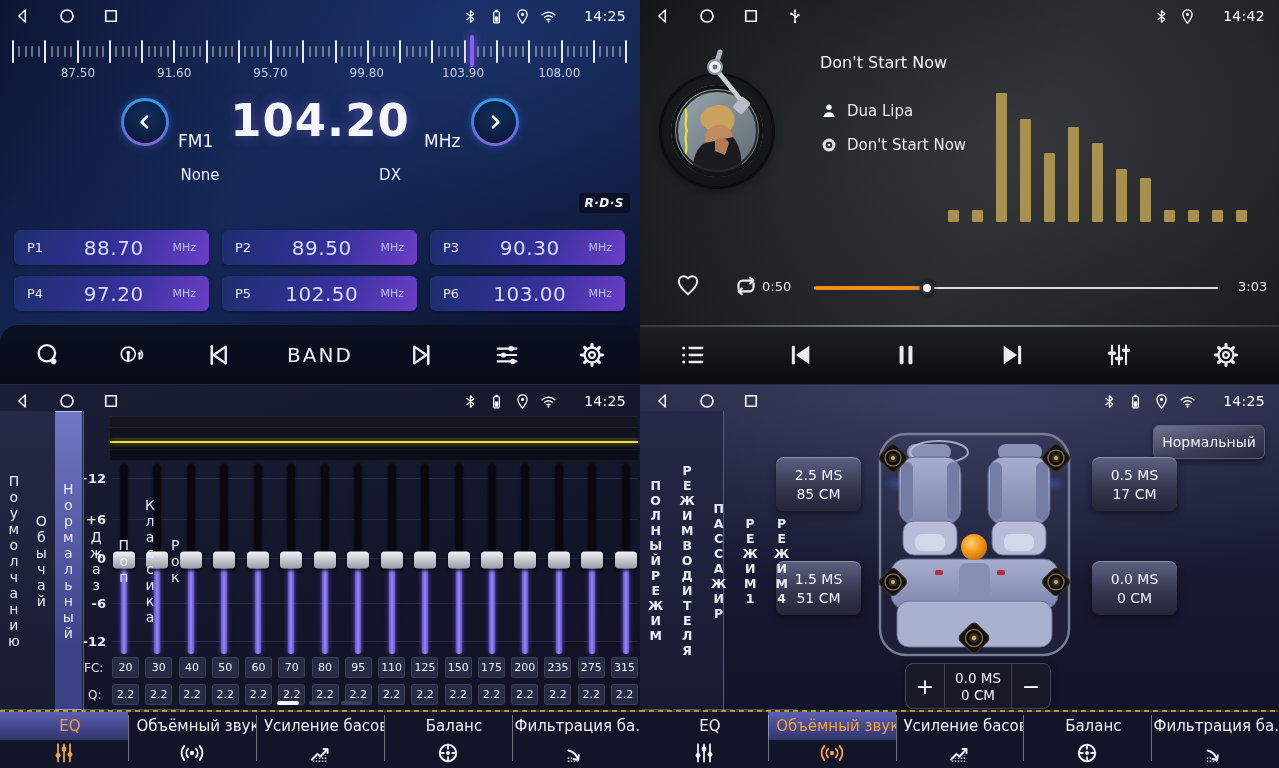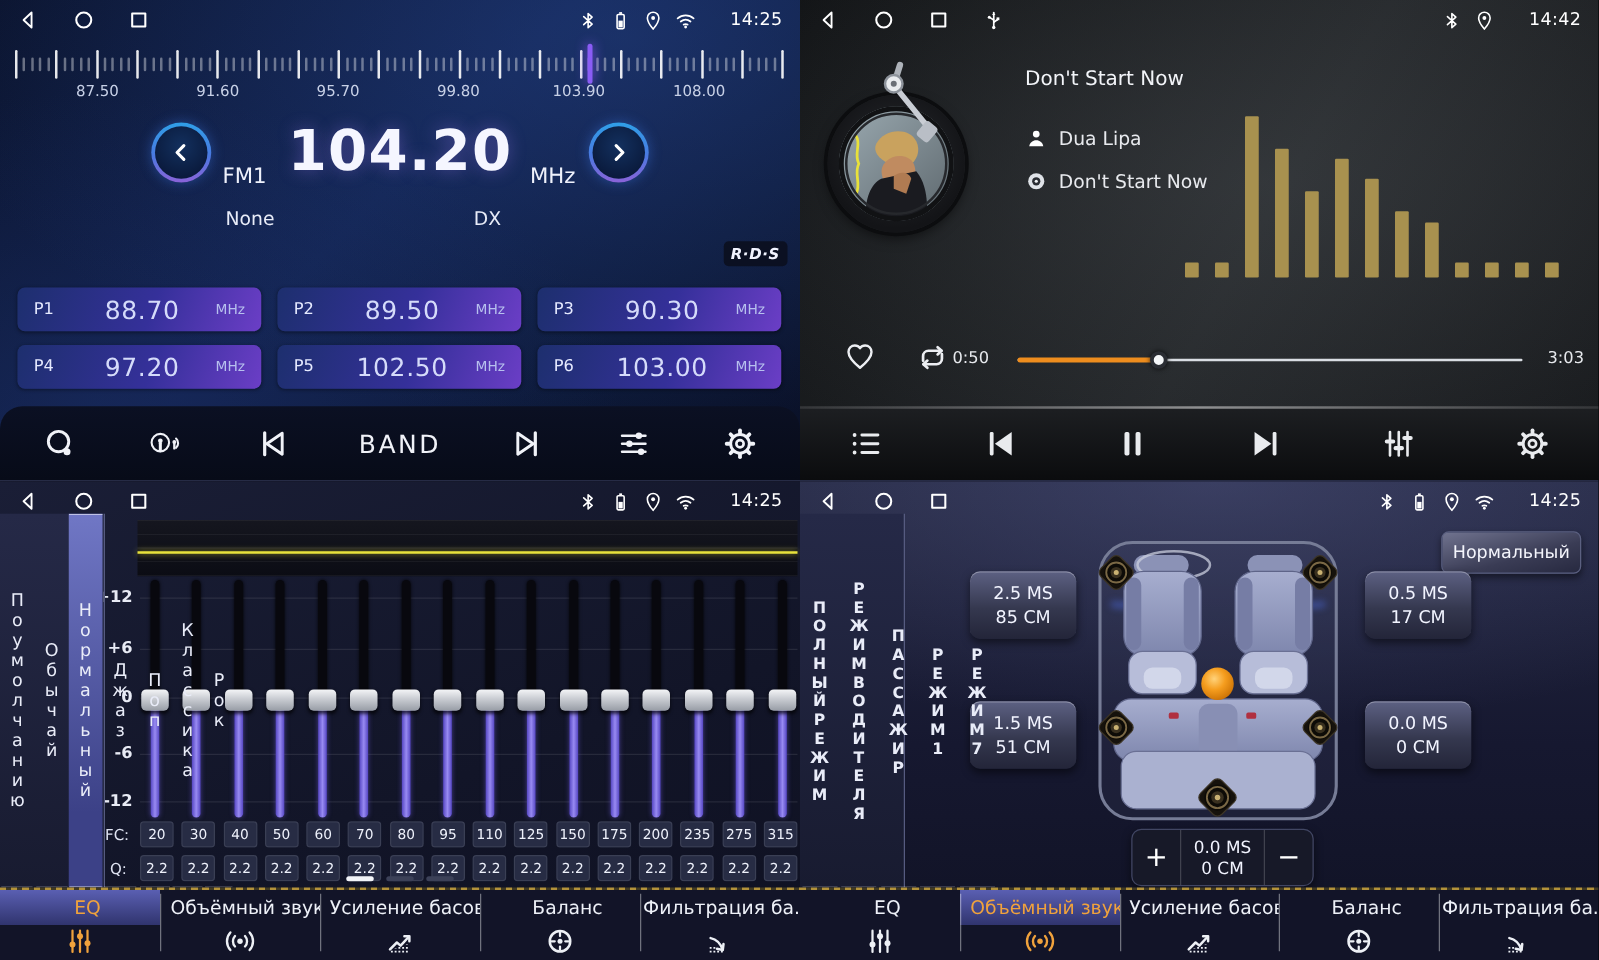--- a/index.html
+++ b/index.html
@@ -945,21 +945,21 @@
           </span>
           <span class="time">14:25</span>
         </div>
       </div>
 
     <div class="side" id="pos-sidebar">
         <div class="side-item">ПОЛНЫЙ РЕЖИМ</div>
         <div class="side-item">РЕЖИМ ВОДИТЕЛЯ</div>
         <div class="side-item">ПАССАЖИР</div>
         <div class="side-item">РЕЖИМ 1</div>
-        <div class="side-item">РЕЖИМ 7</div>
+        <div class="side-item">РЕЖИМ 4</div>
       </div>
 
     <div id="pos-preset">Нормальный</div>
 
     <svg id="car" viewBox="0 0 195 227">
       <defs>
         <filter id="blur3" x="-40%" y="-40%" width="180%" height="180%">
             <feGaussianBlur stdDeviation="3"></feGaussianBlur>
           </filter>
         <radialGradient id="ballg" cx="40%" cy="35%" r="75%">

